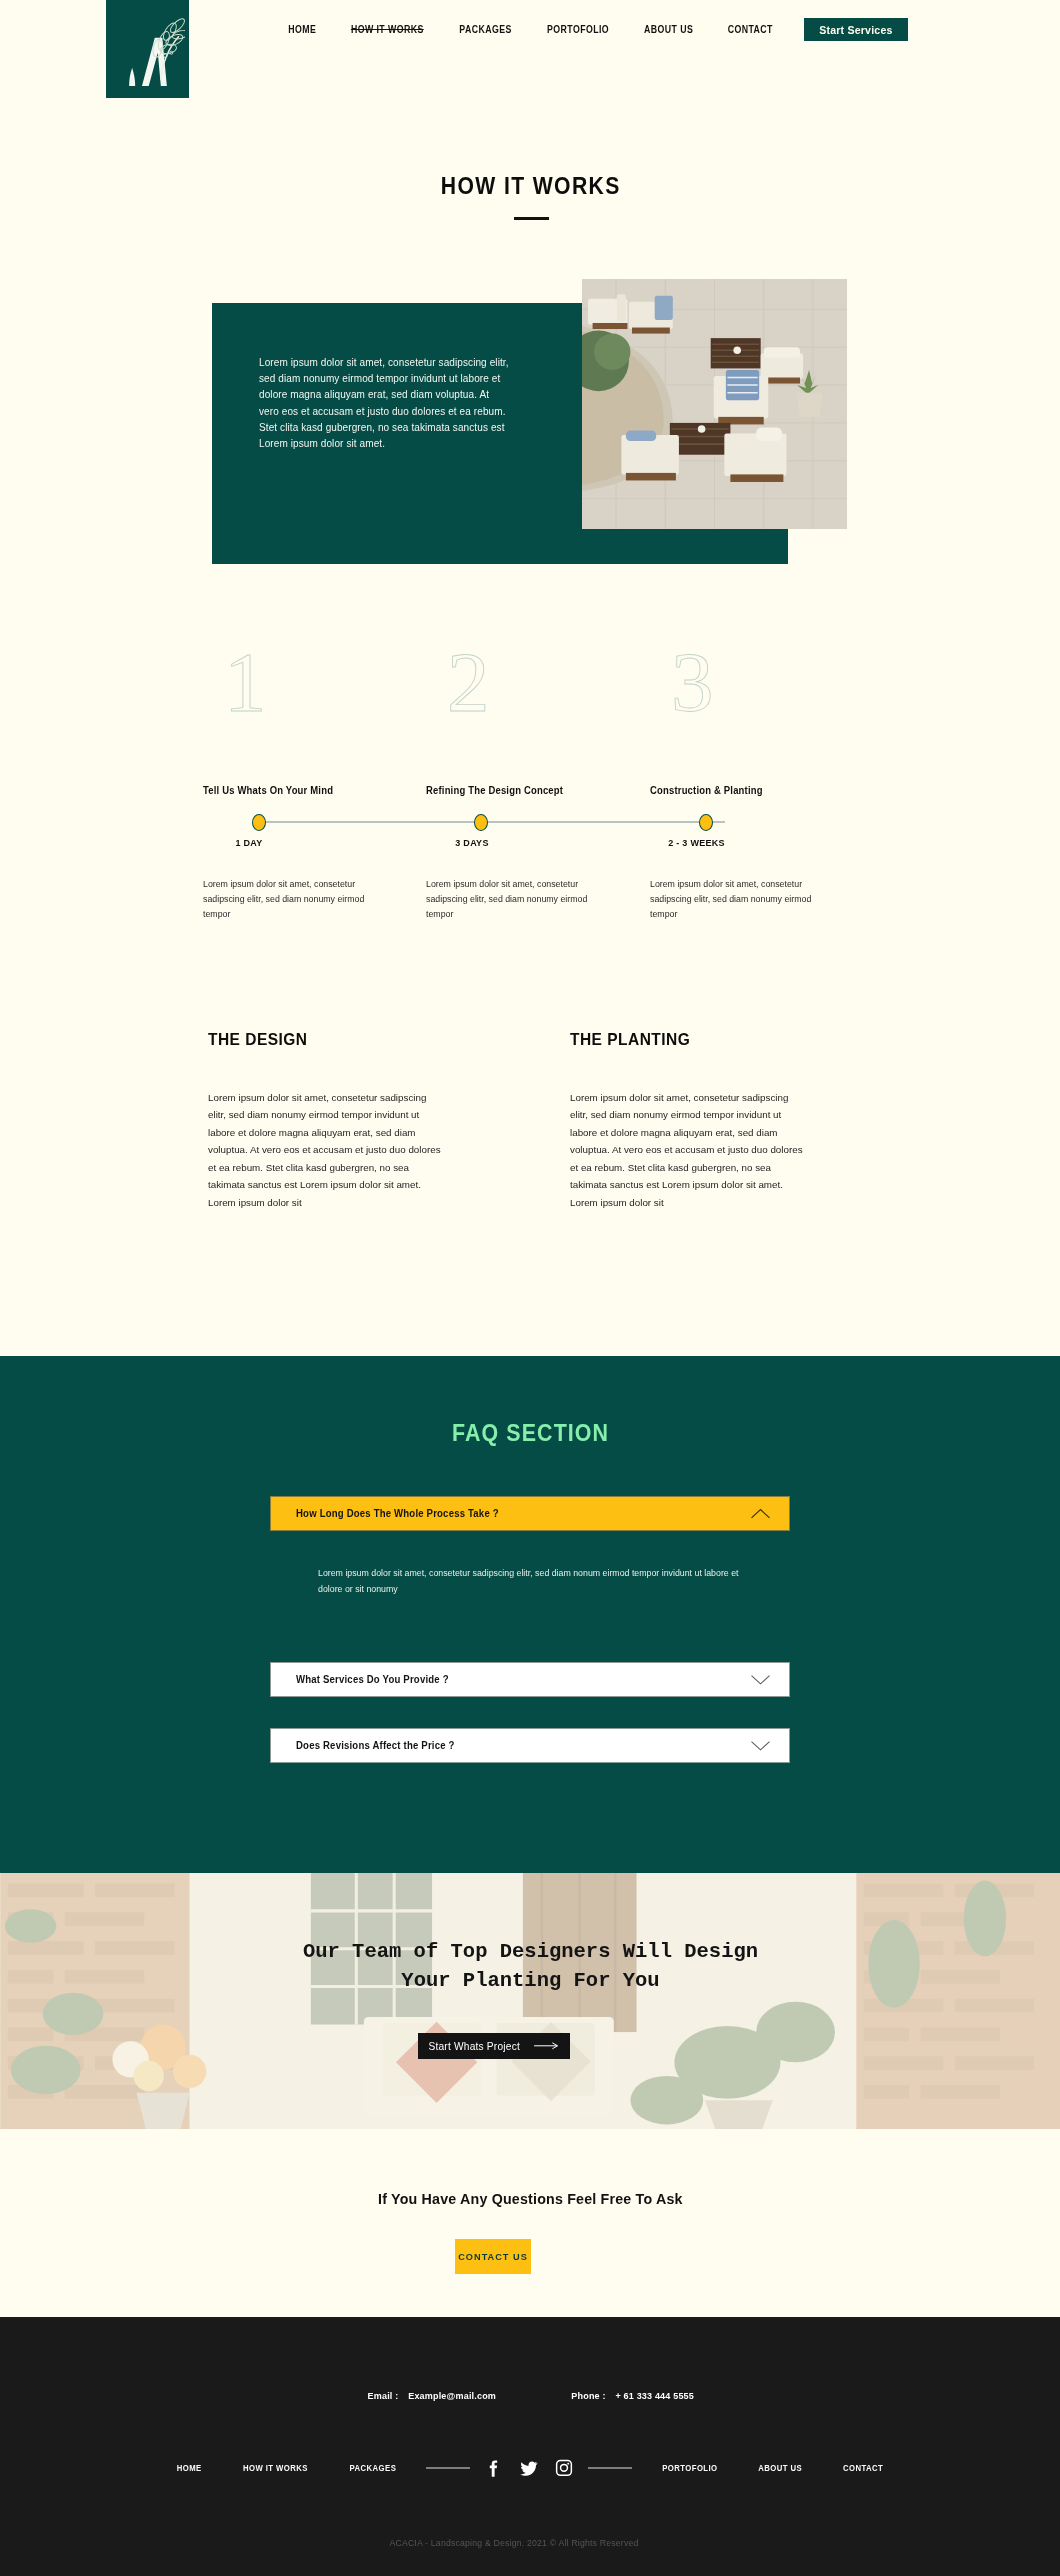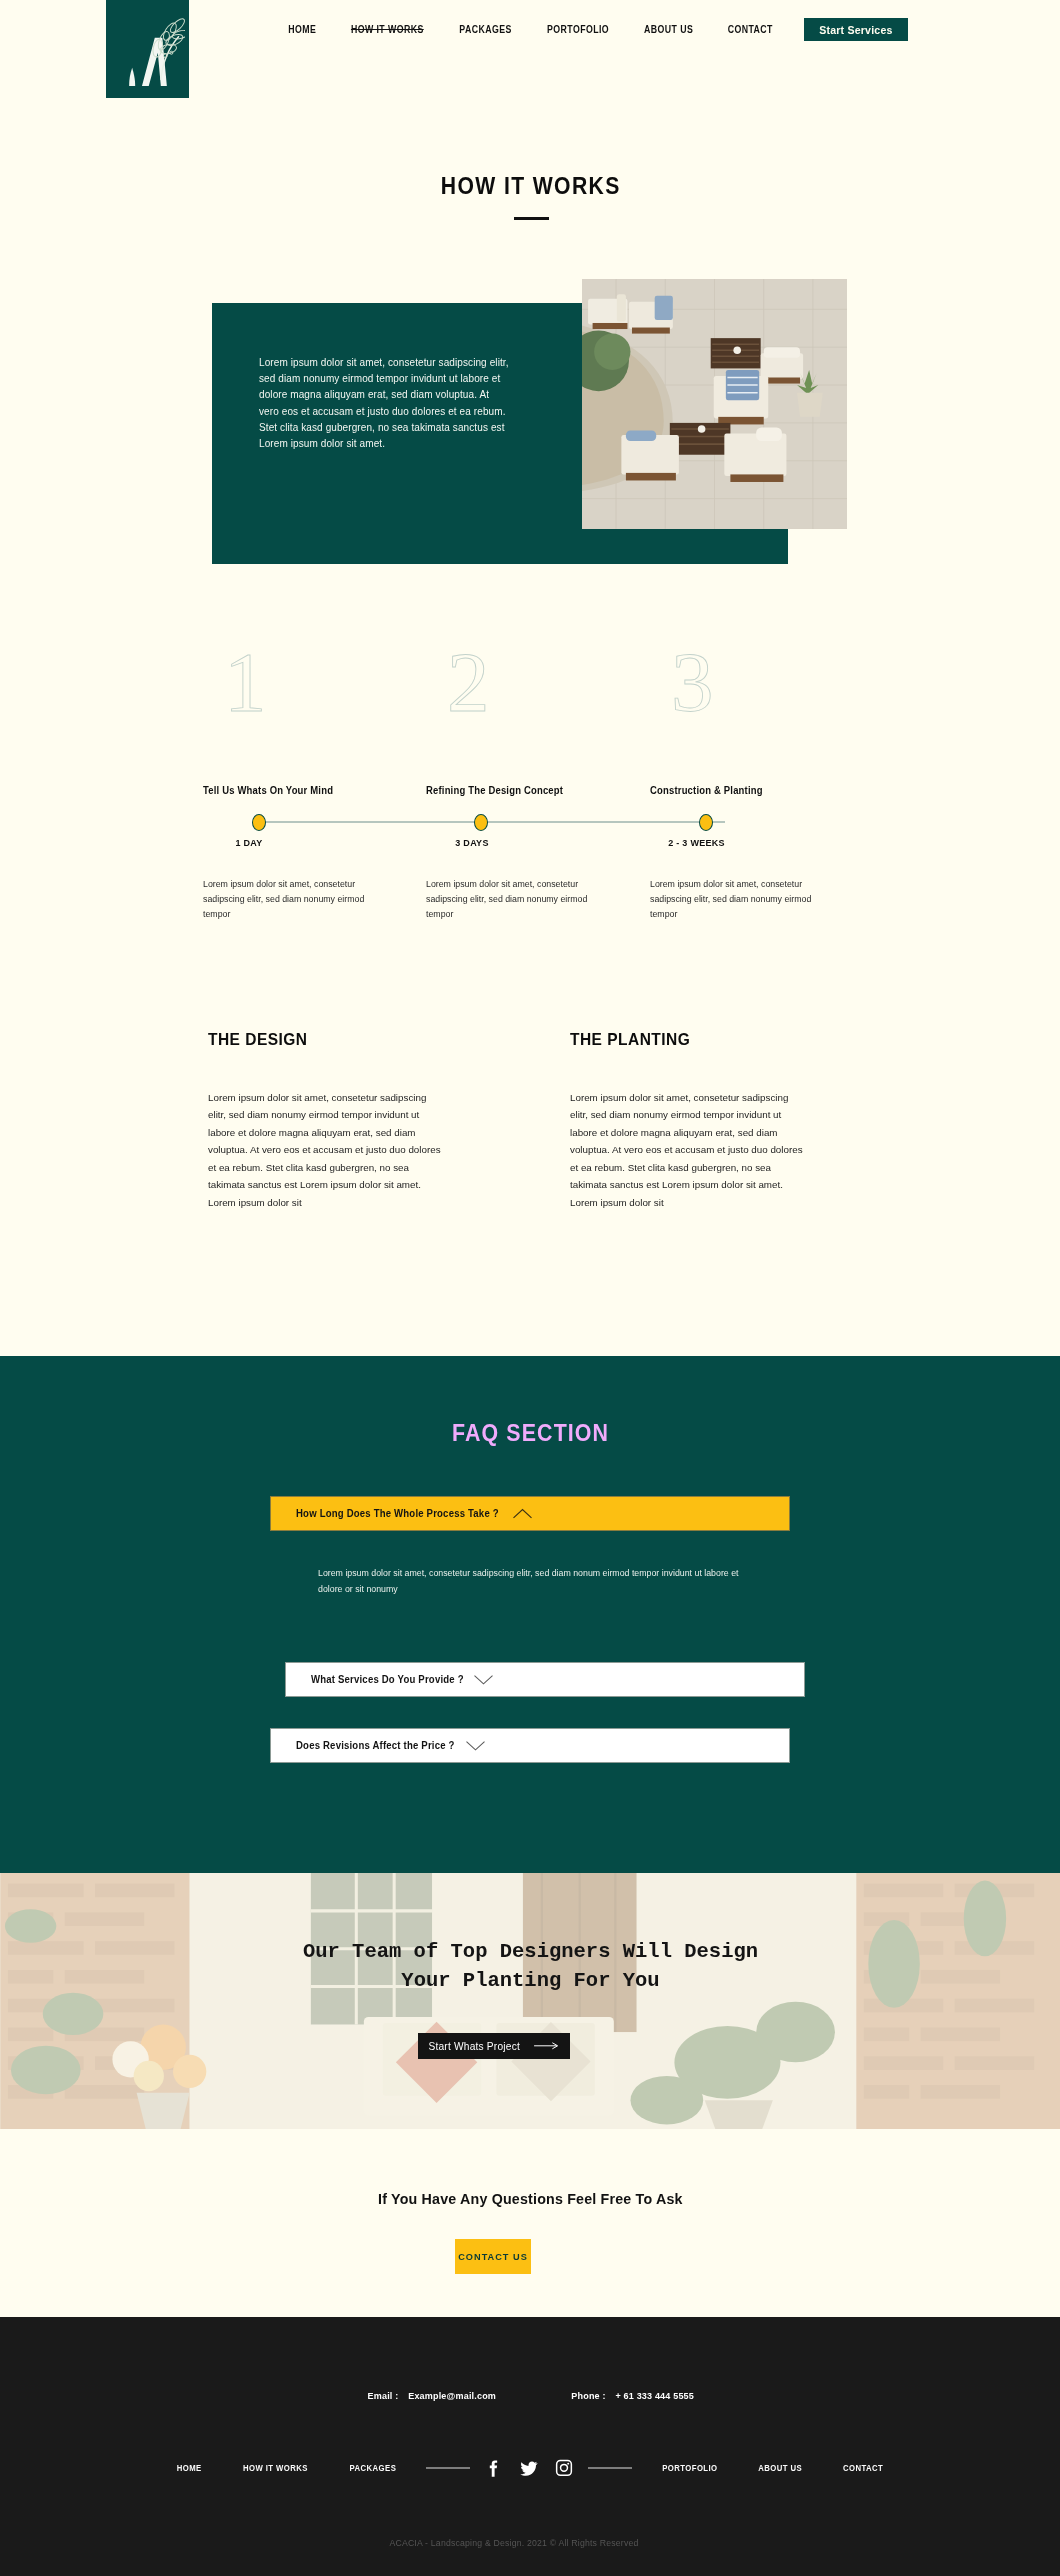--- a/index.html
+++ b/index.html
@@ -142,37 +142,37 @@
     width: 239px;
   }
 
   
   .faq {
     position: absolute; left: 0; top: 1356px; width: 1061px; height: 517px;
     background: #054B46;
   }
   .faq-title {
     position: absolute; top: 64px; left: 0; width: 1061px; text-align: center;
-    color: #f0abfc; font-size: 23px; font-weight: 800; letter-spacing: 1.2px;
+    color: #86efac; font-size: 23px; font-weight: 800; letter-spacing: 1.2px;
   }
   .faq-title .t { display: inline-block; transform: scaleX(0.93); }
 
   .faq-item {
     position: absolute; left: 270px; width: 520px; height: 35px;
     background: #fff; border: 0.8px solid #8c9a95;
-    display: flex; align-items: center; 
+    display: flex; align-items: center; justify-content: space-between;
     padding: 0 18px 0 25px; cursor: pointer;
   }
   .faq-item.open { background: #FCBF12; border-color: #8a7c3d; }
   .faq-q {
     font-size: 10.2px; font-weight: 700; color: #141414; letter-spacing: 0.2px;
     transform: scaleX(0.94); transform-origin: left center;
   }
   .faq-item.i1 { top: 1496px; }
-  .faq-item.i2 { top: 1662px; margin-left: 15px; }
+  .faq-item.i2 { top: 1662px; }
   .faq-item.i3 { top: 1696px; margin-top: 32px; }
   .faq-answer {
     position: absolute; left: 318px; top: 1565px; width: 424px;
     color: #EAF0EC; font-size: 8.8px; line-height: 1.85;
   }
   .chev { width: 21px; height: 11.4px; flex: 0 0 21px; }
 
   
   .banner {
     position: absolute; left: 0; top: 1873px; width: 1061px; height: 256px;

